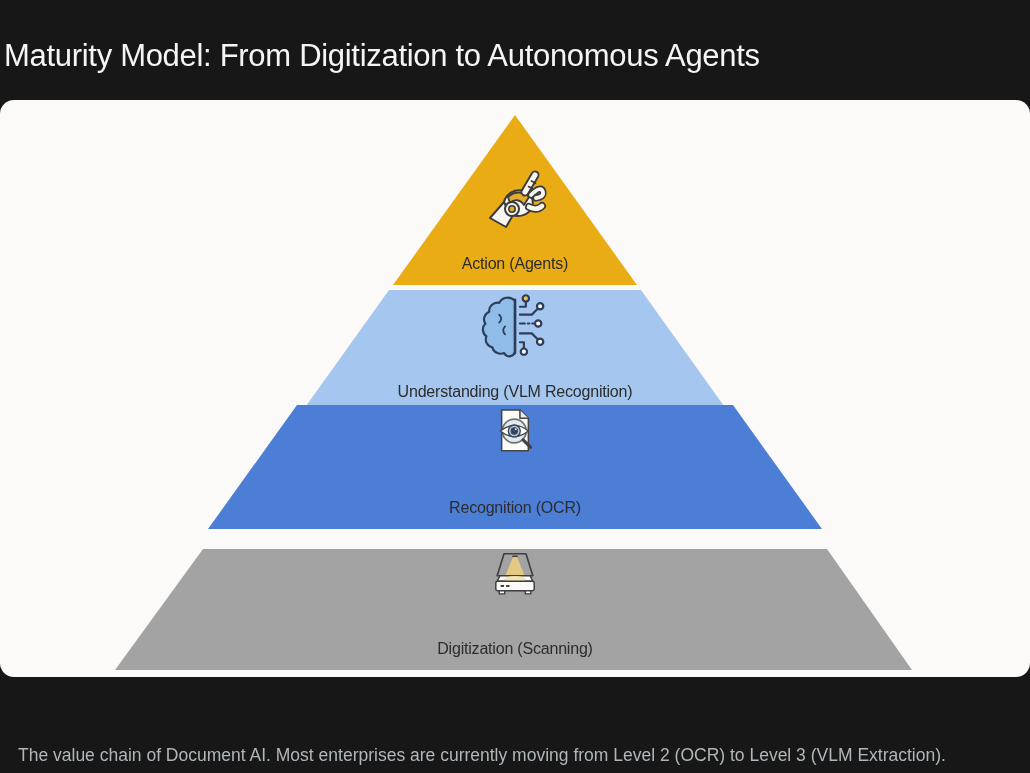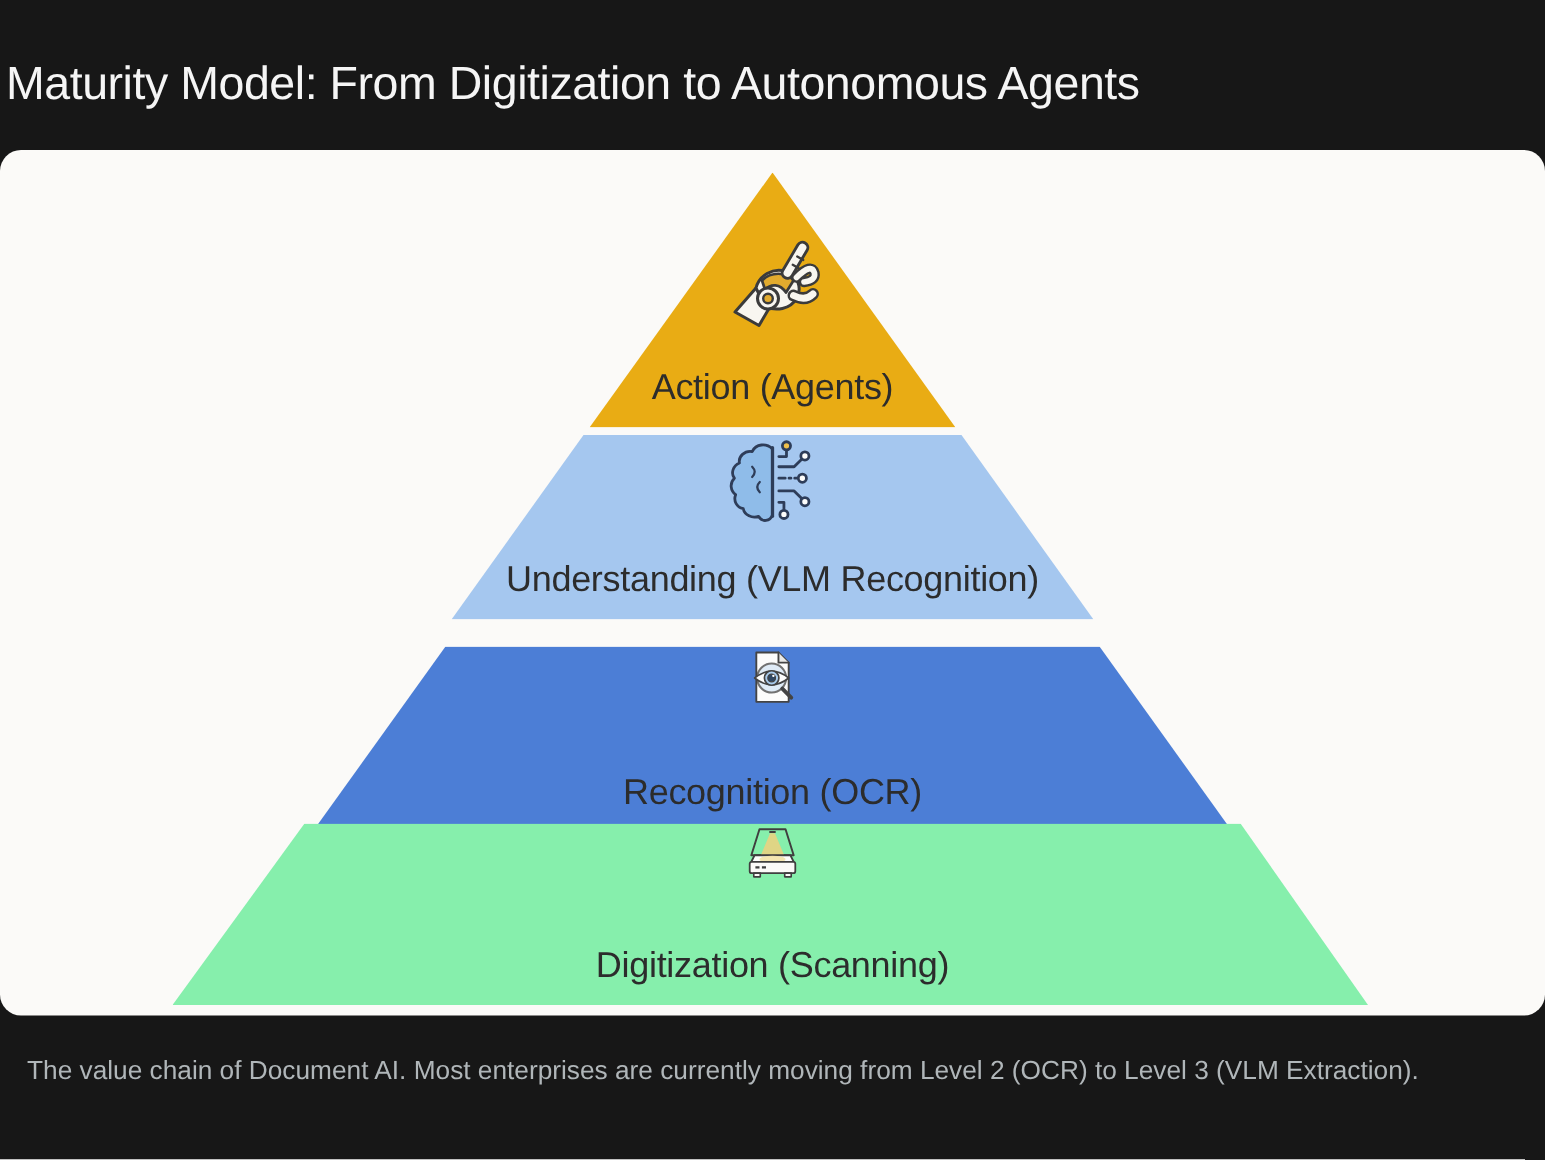--- a/index.html
+++ b/index.html
@@ -39,27 +39,27 @@
     left: 0; width: 800px;
     display: flex;
     flex-direction: column;
     align-items: center;
     justify-content: flex-end;
     padding-bottom: 12px;
     box-sizing: border-box;
   }
   .level-label {
     color: #2c2c2c;
-    font-size: 24px;
+    font-size: 16px;
     letter-spacing: -0.2px;
     margin-top: 22px;
   }
   .level-0 { top: 0;     height: 170px; clip-path: polygon(400px 0, 522px 170px, 278px 170px); }
   .level-1 { top: 175px; height: 123px; clip-path: polygon(274px 0, 526px 0, 614px 123px, 186px 123px); }
-  .level-2 { top: 316px; height: 124px; clip-path: polygon(182px 0, 618px 0, 707px 124px, 93px 124px); gap: 20px; }
+  .level-2 { top: 290px; height: 124px; clip-path: polygon(182px 0, 618px 0, 707px 124px, 93px 124px); gap: 20px; }
   .level-3 { top: 434px; height: 121px; clip-path: polygon(88px 0, 712px 0, 797px 121px, 0 121px); }
   .caption {
     position: absolute;
     top: 697px; left: 18px; right: 12px;
     color: #b0b6b9;
     font-size: 17.5px;
     line-height: 32px;
   }
   .icon { display: block; }
 </style>
@@ -125,38 +125,38 @@
             <path d="M15,37 Q35,21 55,37 Q35,53 15,37 Z" fill="#FDFDFC" stroke-width="2"></path>
             <circle cx="35" cy="37" r="8.5" fill="#A8CBEC" stroke-width="2"></circle>
             <circle cx="35" cy="37" r="4.5" fill="#2F4763" stroke-width="1.5"></circle>
             <circle cx="37" cy="34.5" r="1.4" fill="#FFFFFF" stroke="none"></circle>
             <path d="M47.5,49.5 L58,60" stroke-width="4.6" fill="none"></path>
           </g>
         </svg>
         <div class="level-label">Recognition (OCR)</div>
       </div>
 
-      <div class="level level-3" style="background: #86efac; gap: 21px;">
+      <div class="level level-3" style="background: #a3a3a3; gap: 21px;">
         <svg class="icon" width="80" height="70" viewBox="0 0 80 70">
           <g stroke="#3f3f3f" stroke-width="2.4" stroke-linejoin="round" stroke-linecap="round" fill="none">
             <path d="M24,7 L56,7 L66,39 L14,39 Z"></path>
             <path d="M37,10.5 L43,10.5"></path>
             <polygon points="37,12 43,12 56,43 24,43" fill="#EFD07E" opacity="0.85" stroke="none"></polygon>
             <path d="M18,39 L62,39 L66,47 L14,47 Z" fill="#FDFDFC" stroke-width="2.2"></path>
             <ellipse cx="40" cy="44" rx="16" ry="4.5" fill="#F3E3A8" opacity="0.9" stroke="none"></ellipse>
             <rect x="12" y="47" width="56" height="14" rx="2.5" fill="#FBFAF8" stroke-width="2.2"></rect>
             <rect x="19" y="52.5" width="5" height="2.8" fill="#3f3f3f" stroke="none"></rect>
             <rect x="27" y="52.5" width="5" height="2.8" fill="#3f3f3f" stroke="none"></rect>
             <rect x="17" y="61" width="8" height="4.5" fill="#FBFAF8" stroke-width="2"></rect>
             <rect x="55" y="61" width="8" height="4.5" fill="#FBFAF8" stroke-width="2"></rect>
           </g>
         </svg>
         <div class="level-label">Digitization (Scanning)</div>
       </div>
 
     </div>
   </div>
 
-  <div class="caption" style="color: rgb(176, 182, 185);">
+  <div class="caption" style="color: rgb(176, 182, 185); margin-top: 42px;">
     <div>The value chain of Document AI. Most enterprises are currently moving from Level 2 (OCR) to Level 3 (VLM Extraction).</div>
   </div>
 
 </div>
 
 </body></html>

